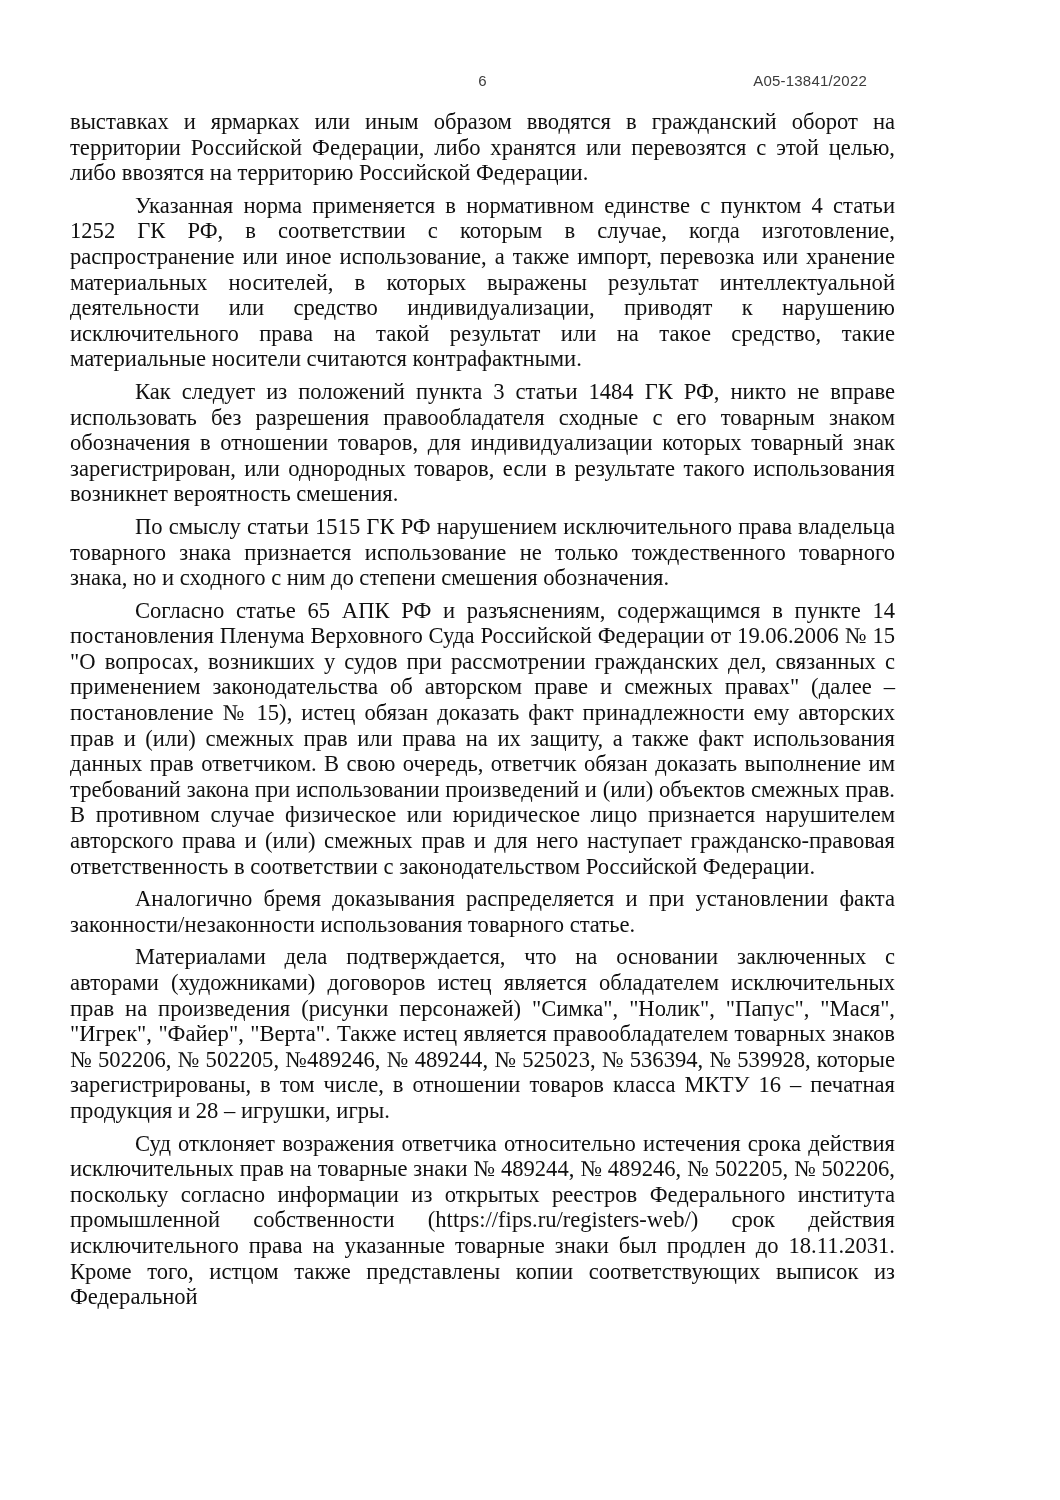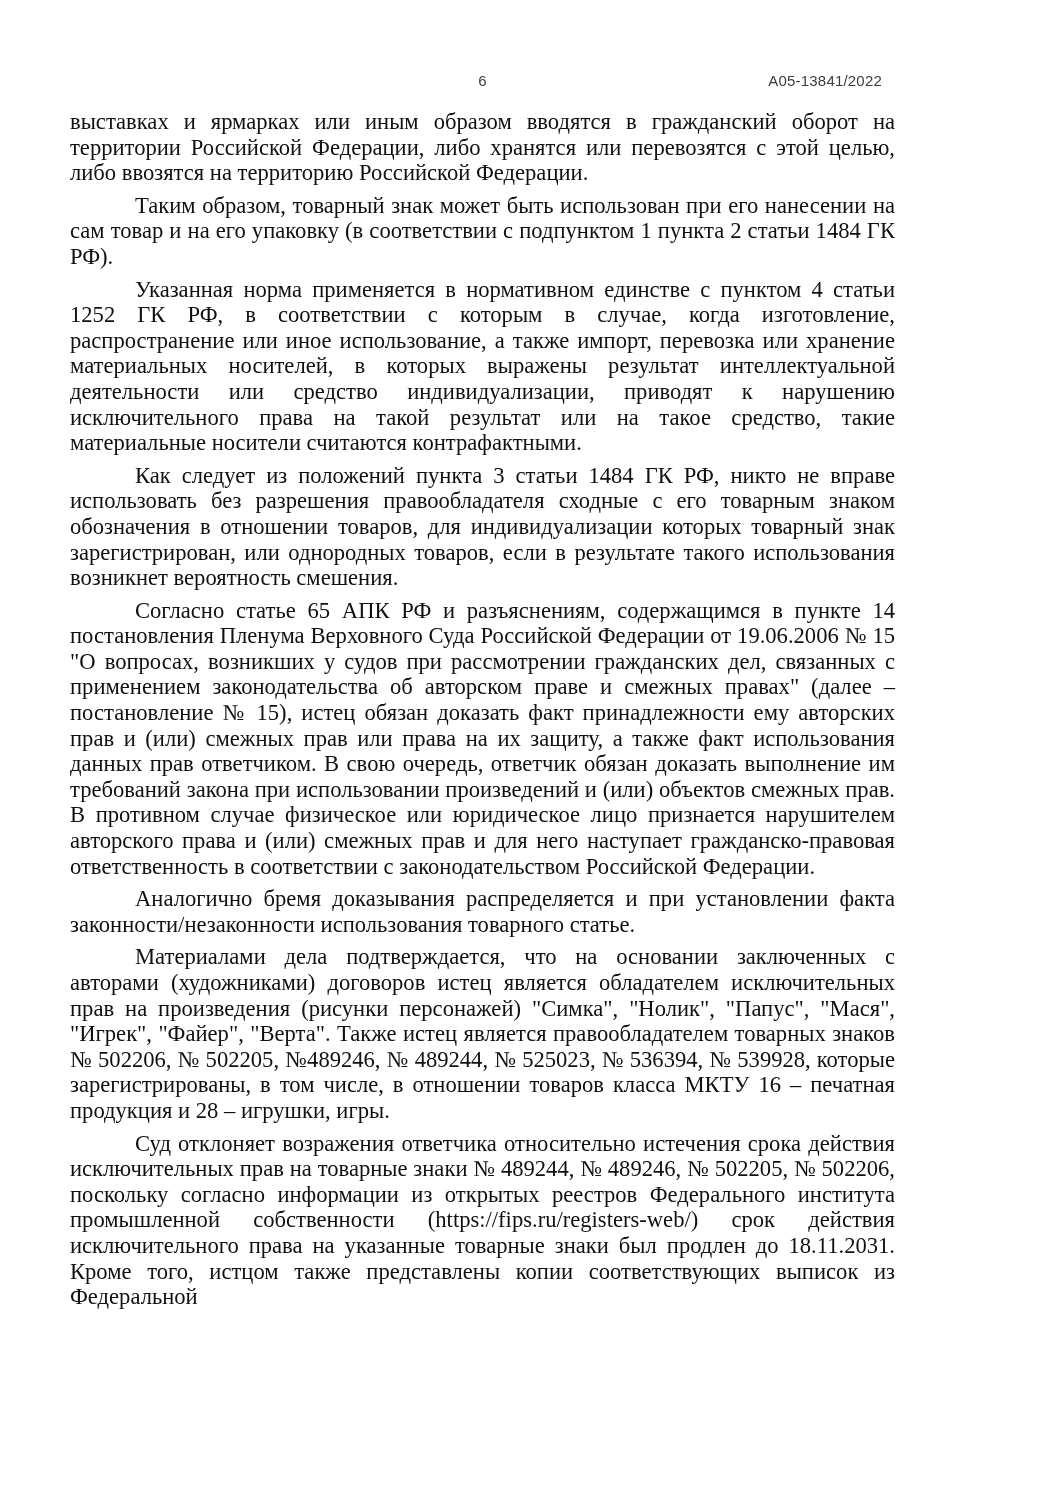--- a/index.html
+++ b/index.html
@@ -25,21 +25,21 @@
     color: #3c3c3c;
   }
   .page-num {
     position: absolute;
     left: 50%;
     transform: translateX(-50%);
     top: 0;
   }
   .case-num {
     position: absolute;
-    right: 13px;
+    right: 28px;
     top: 0;
     letter-spacing: 0.2px;
   }
   .content {
     margin-top: 17px;
     color: #101010;
     font-family: "Liberation Serif", serif;
   }
   .content p {
     margin: 0 0 7px 0;
@@ -57,21 +57,21 @@
 </head>
 <body>
 
 <div class="page">
   <div class="header">
     <span class="page-num">6</span>
     <span class="case-num">А05-13841/2022</span>
   </div>
   <div class="content">
     <p class="continuation">выставках и ярмарках или иным образом вводятся в гражданский оборот на территории Российской Федерации, либо хранятся или перевозятся с этой целью, либо ввозятся на территорию Российской Федерации.</p>
-    <p>Таким образом, товарный знак может быть использован при его нанесении на сам товар и на его упаковку (в соответствии с подпунктом 1 пункта 2 статьи 1484 ГК РФ).</p>
     <p>Указанная норма применяется в нормативном единстве с пунктом 4 статьи 1252 ГК РФ, в соответствии с которым в случае, когда изготовление, распространение или иное использование, а также импорт, перевозка или хранение материальных носителей, в которых выражены результат интеллектуальной деятельности или средство индивидуализации, приводят к нарушению исключительного права на такой результат или на такое средство, такие материальные носители считаются контрафактными.</p>
     <p>Как следует из положений пункта 3 статьи 1484 ГК РФ, никто не вправе использовать без разрешения правообладателя сходные с его товарным знаком обозначения в отношении товаров, для индивидуализации которых товарный знак зарегистрирован, или однородных товаров, если в результате такого использования возникнет вероятность смешения.</p>
+    <p>По смыслу статьи 1515 ГК РФ нарушением исключительного права владельца товарного знака признается использование не только тождественного товарного знака, но и сходного с ним до степени смешения обозначения.</p>
     <p>Согласно статье 65 АПК РФ и разъяснениям, содержащимся в пункте 14 постановления Пленума Верховного Суда Российской Федерации от 19.06.2006 № 15 "О вопросах, возникших у судов при рассмотрении гражданских дел, связанных с применением законодательства об авторском праве и смежных правах" (далее – постановление № 15), истец обязан доказать факт принадлежности ему авторских прав и (или) смежных прав или права на их защиту, а также факт использования данных прав ответчиком. В свою очередь, ответчик обязан доказать выполнение им требований закона при использовании произведений и (или) объектов смежных прав. В противном случае физическое или юридическое лицо признается нарушителем авторского права и (или) смежных прав и для него наступает гражданско-правовая ответственность в соответствии с законодательством Российской Федерации.</p>
     <p>Аналогично бремя доказывания распределяется и при установлении факта законности/незаконности использования товарного статье.</p>
     <p>Материалами дела подтверждается, что на основании заключенных с авторами (художниками) договоров истец является обладателем исключительных прав на произведения (рисунки персонажей) "Симка", "Нолик", "Папус", "Мася", "Игрек", "Файер", "Верта". Также истец является правообладателем товарных знаков № 502206, № 502205, №489246, № 489244, № 525023, № 536394, № 539928, которые зарегистрированы, в том числе, в отношении товаров класса  МКТУ 16 – печатная продукция и 28 – игрушки, игры.</p>
     <p>Суд отклоняет возражения ответчика относительно истечения срока действия исключительных прав на товарные знаки № 489244, № 489246, № 502205,  № 502206, поскольку согласно информации из открытых реестров Федерального института промышленной собственности (https://fips.ru/registers-web/) срок действия исключительного права на указанные товарные знаки был продлен до 18.11.2031. Кроме того, истцом также представлены копии соответствующих выписок из Федеральной</p>
   </div>
 </div>
 
 </body></html>

